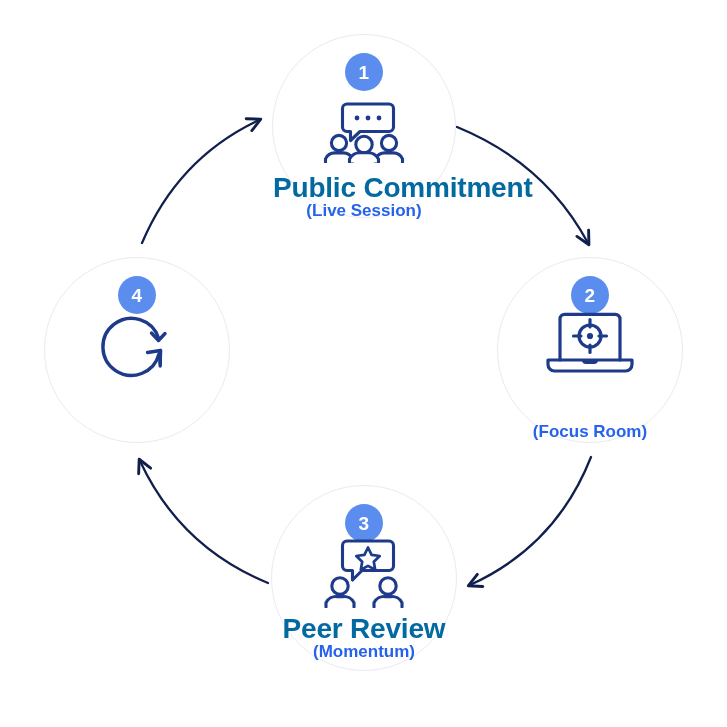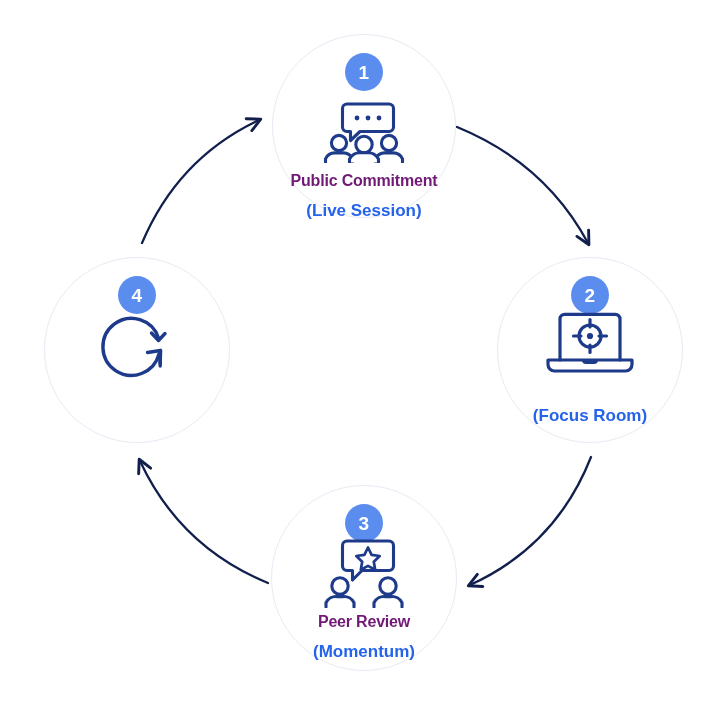--- a/index.html
+++ b/index.html
@@ -73,41 +73,41 @@
   .node-1 .node-icon { top: 66px; }
   .node-2 .node-icon { top: 52px; }
   .node-3 .node-icon { top: 52px; }
   .node-4 .node-icon { top: 50px; }
 
   .node-title {
     position: absolute;
     left: 0;
     right: 0;
     text-align: center;
-    color: #701a75;
-    font-size: 16px;
+    color: #0369a1;
+    font-size: 28px;
     font-weight: 700;
     letter-spacing: -0.2px;
     white-space: nowrap;
   }
   .node-sub {
     position: absolute;
     left: 0;
     right: 0;
     text-align: center;
     color: #2563eb;
     font-size: 17px;
     font-weight: 700;
     white-space: nowrap;
   }
 
   .node-1 .node-title { top: 137px; }
   .node-1 .node-sub   { top: 166px; }
   .node-2 .node-title { top: 127px; }
-  .node-2 .node-sub   { top: 148px; }
+  .node-2 .node-sub   { top: 164px; }
   .node-3 .node-title { top: 127px; }
   .node-3 .node-sub   { top: 156px; }
   .node-4 .node-title { top: 124px; }
 
   .node:empty { display: block; }
 </style>
 </head>
 <body>
 
 <div id="stage">

